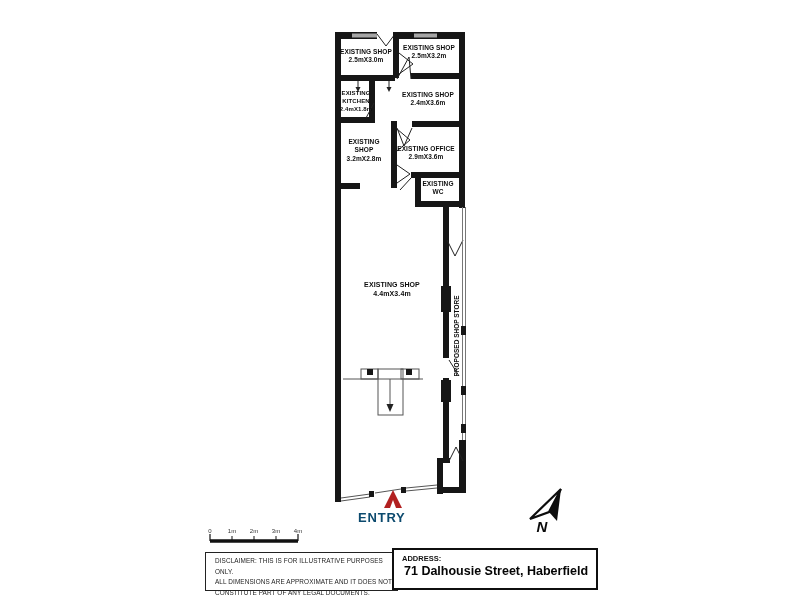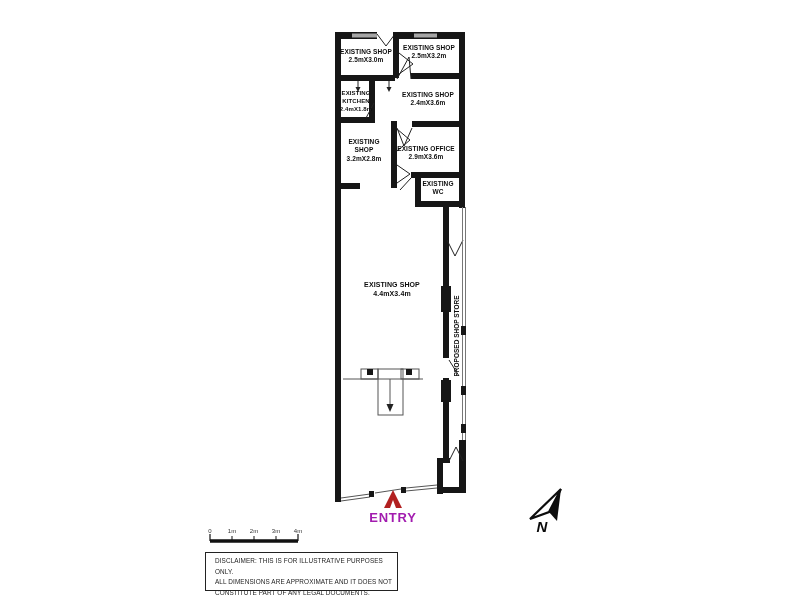--- a/index.html
+++ b/index.html
@@ -19,22 +19,22 @@
     position:absolute;text-align:center;font-size:6.5px;font-weight:700;
     line-height:1.3;letter-spacing:0.1px;color:#0d0d0d;
   }
   .room-label span{display:block;}
   .room-label.big{font-size:7px;}
   .rotated{
     position:absolute;white-space:nowrap;font-size:6.5px;font-weight:700;color:#0d0d0d;
     transform:translate(-50%,-50%) rotate(-90deg);
   }
   .entry-label{
-    position:absolute;left:358px;top:510px;width:70px;text-align:center;
-    font-size:13px;font-weight:800;letter-spacing:0.8px;color:#a21caf;
+    position:absolute;left:358px;top:510px;width:70px;text-align:left;
+    font-size:13px;font-weight:800;letter-spacing:0.8px;color:#0c4a6e;
   }
   .north-n{
     position:absolute;left:530px;top:518px;width:24px;text-align:center;
     font-size:15px;font-weight:800;font-style:italic;color:#0a0a0a;
   }
   .scale-labels{
     position:absolute;left:204px;top:528px;width:100px;display:flex;
     justify-content:space-between;font-size:6px;color:#333;
   }
   .scale-labels span{width:12px;text-align:center;}
@@ -202,14 +202,18 @@
     <span>3m</span>
     <span>4m</span>
   </div>
 
   <div class="disclaimer-box">
     <div>DISCLAIMER: THIS IS FOR ILLUSTRATIVE PURPOSES ONLY.</div>
     <div>ALL DIMENSIONS ARE APPROXIMATE AND IT DOES NOT</div>
     <div>CONSTITUTE PART OF ANY LEGAL DOCUMENTS.</div>
   </div>
 
+  <div class="address-box">
+    <div class="address-label">ADDRESS:</div>
+    <div class="address-value">71 Dalhousie Street, Haberfield</div>
+  </div>
 
 </div>
 
 </body></html>

